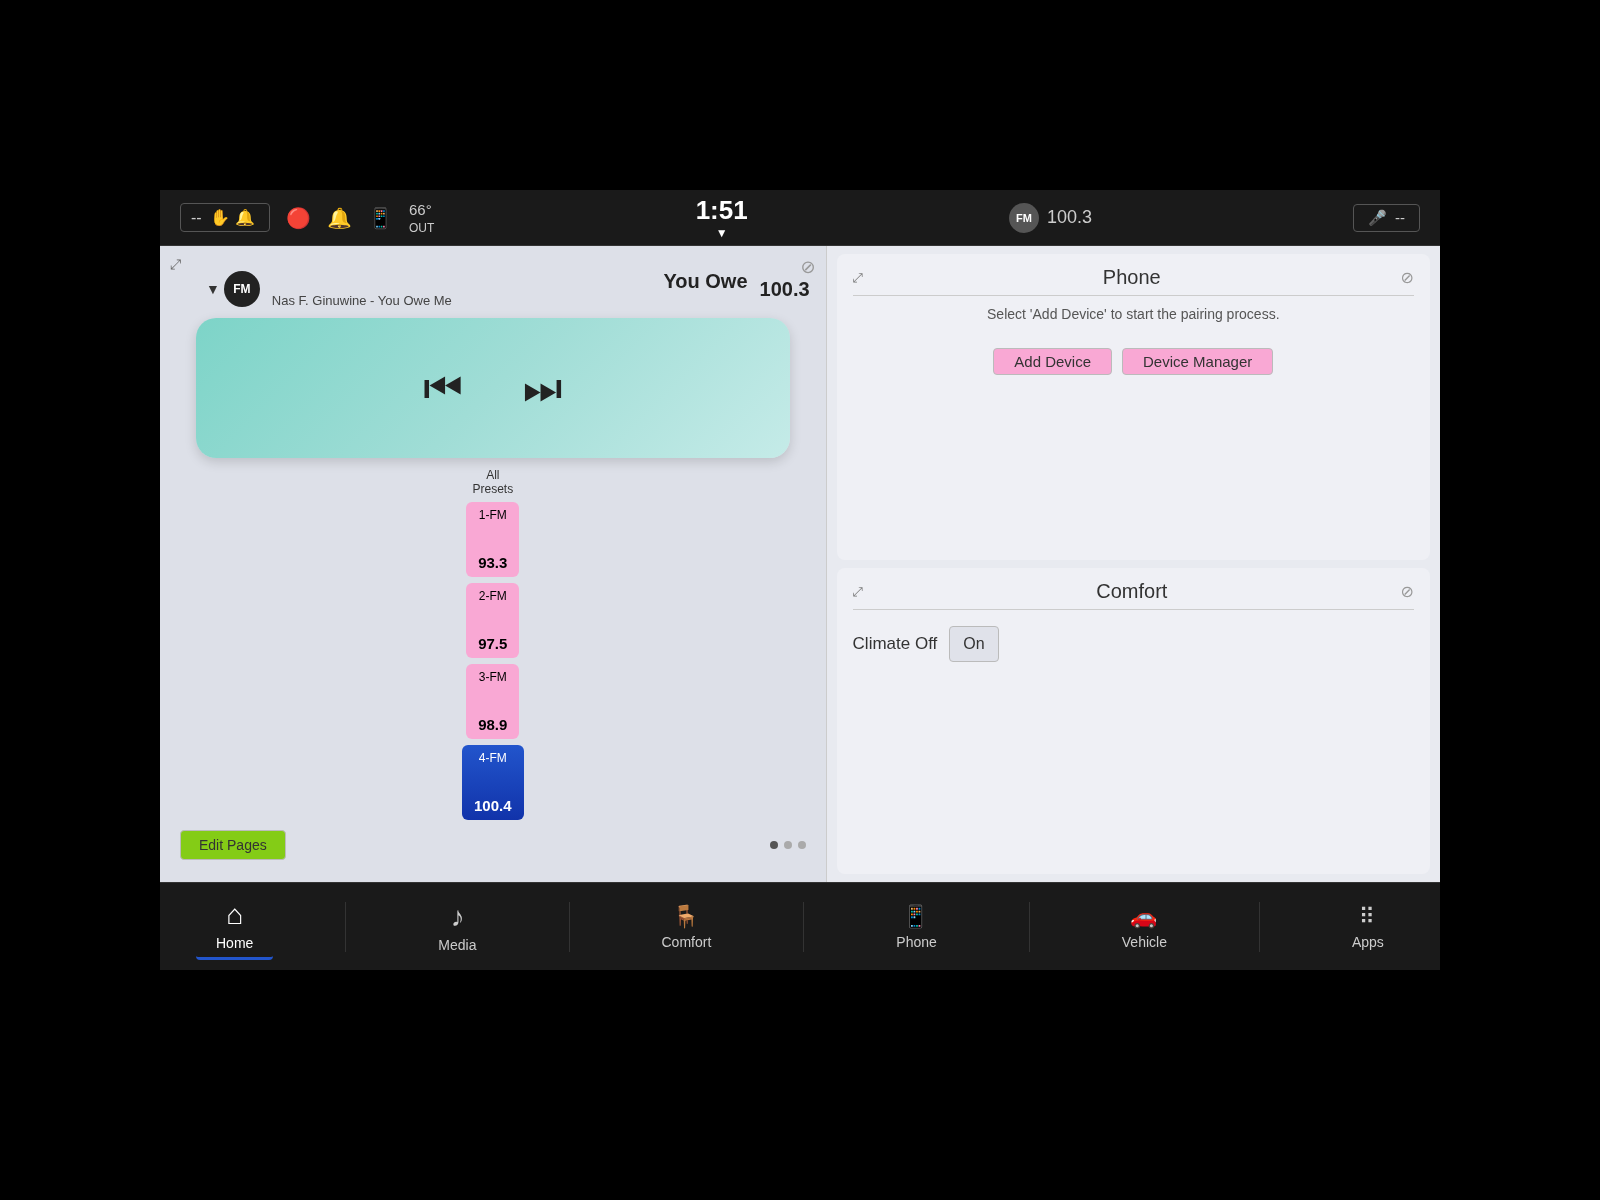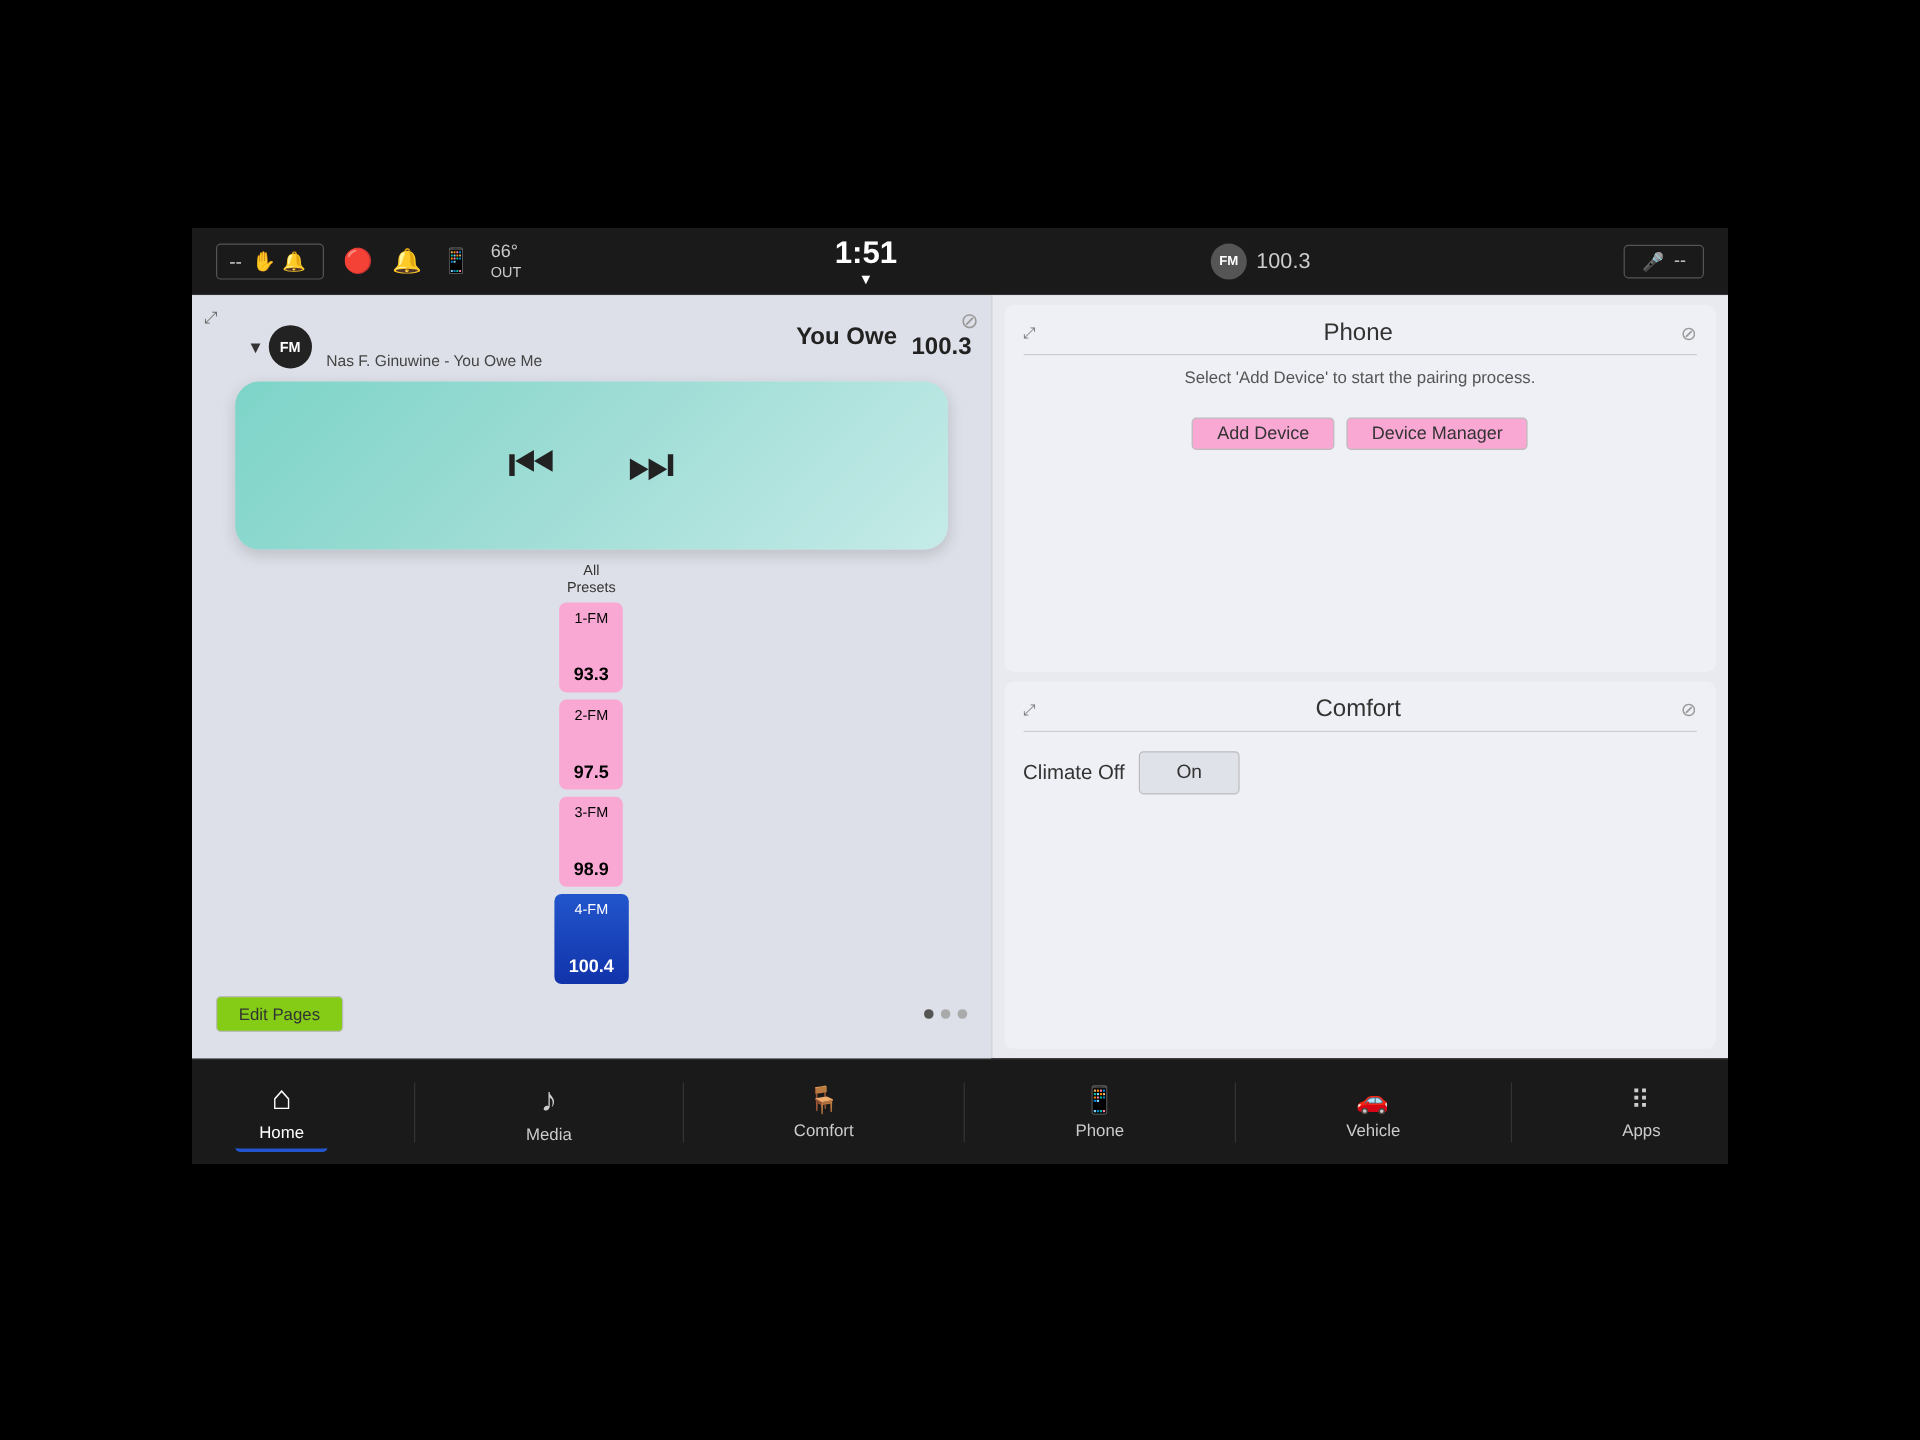--- a/index.html
+++ b/index.html
@@ -347,21 +347,21 @@
       padding-top: 8px;
     }
     .climate-label {
       font-size: 17px;
       color: #333;
     }
     .on-btn {
       background: #e0e2ea;
       border: 1px solid #bbb;
       border-radius: 4px;
-      padding: 8px 30px;
+      padding: 8px 13px;
       font-size: 16px;
       color: #333;
       cursor: pointer;
     }
     
     .bottom-nav {
       height: 88px;
       background: #1a1a1a;
       display: flex;
       align-items: center;

